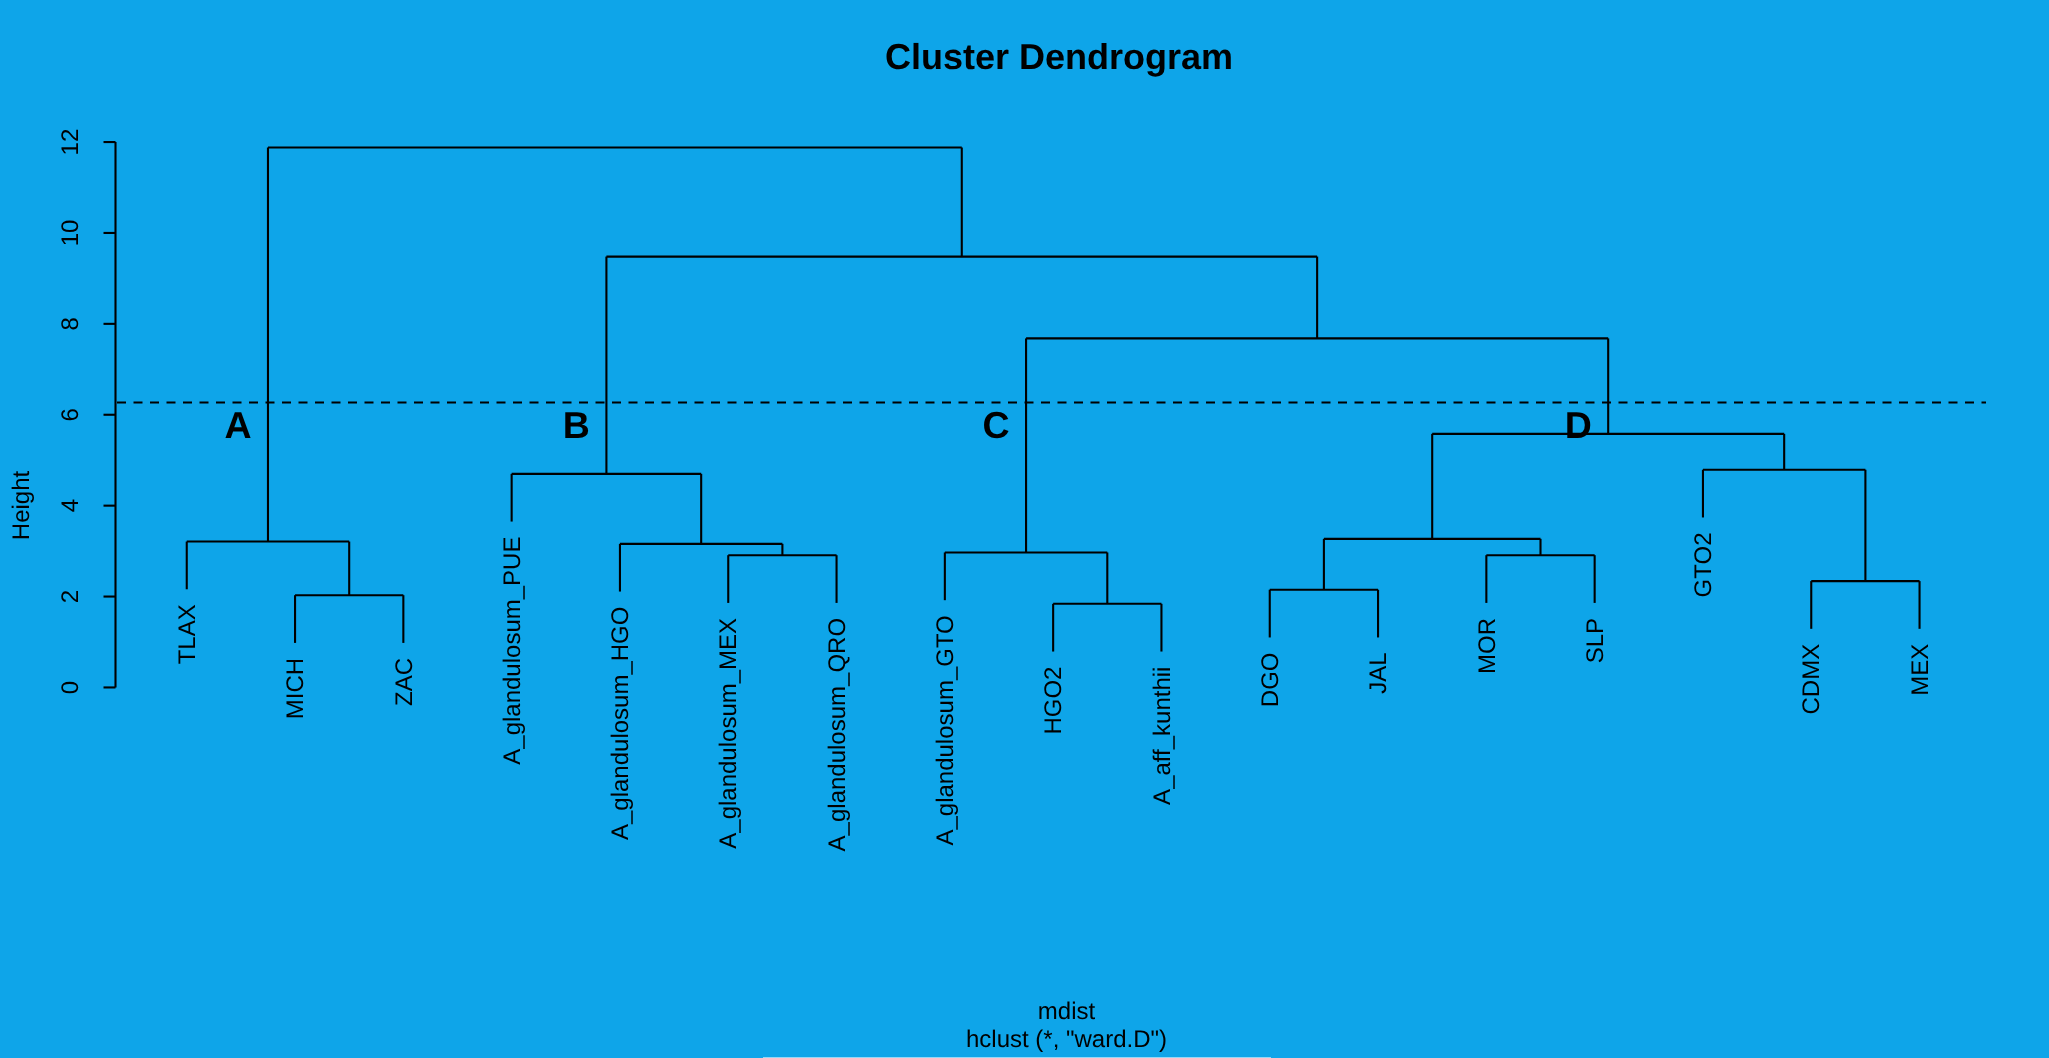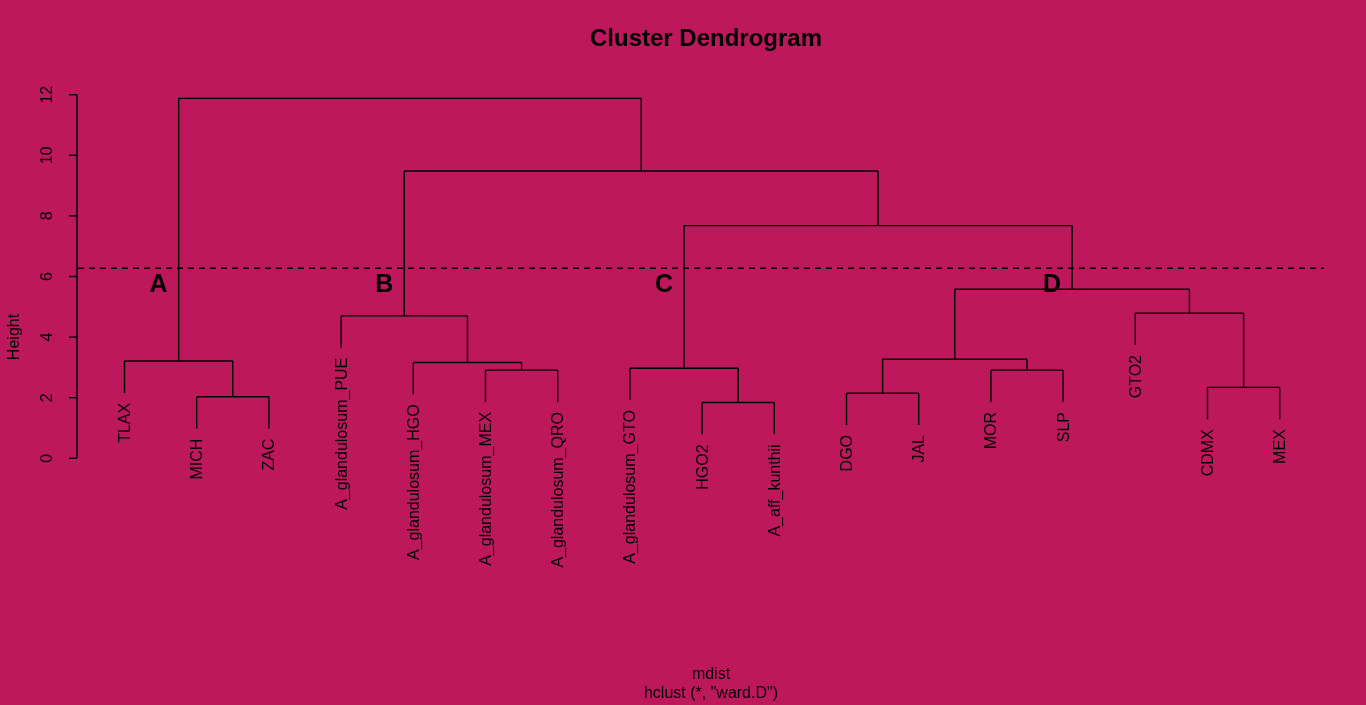--- a/index.html
+++ b/index.html
@@ -1,16 +1,16 @@
 <!DOCTYPE html>
 <html><head>
 <meta charset="utf-8">
 <style>
   html,body{margin:0;padding:0;background:#ffffff;}
-  .stage{position:relative;width:1366px;height:705px;background:#be185d;overflow:hidden;}
+  .stage{position:relative;width:1366px;height:705px;background:#0ea5e9;overflow:hidden;}
   svg{display:block;}
   .title{font:bold 24px "Liberation Sans",sans-serif;fill:#000000;}
   .lab{font:16px "Liberation Sans",sans-serif;fill:#000000;}
   .tickLab{font:16px "Liberation Sans",sans-serif;fill:#000000;}
   .leafLab{font:16px "Liberation Sans",sans-serif;fill:#000000;}
   .letter{font:bold 25px "Liberation Sans",sans-serif;fill:#000000;}
 </style>
 </head>
 <body>
 

